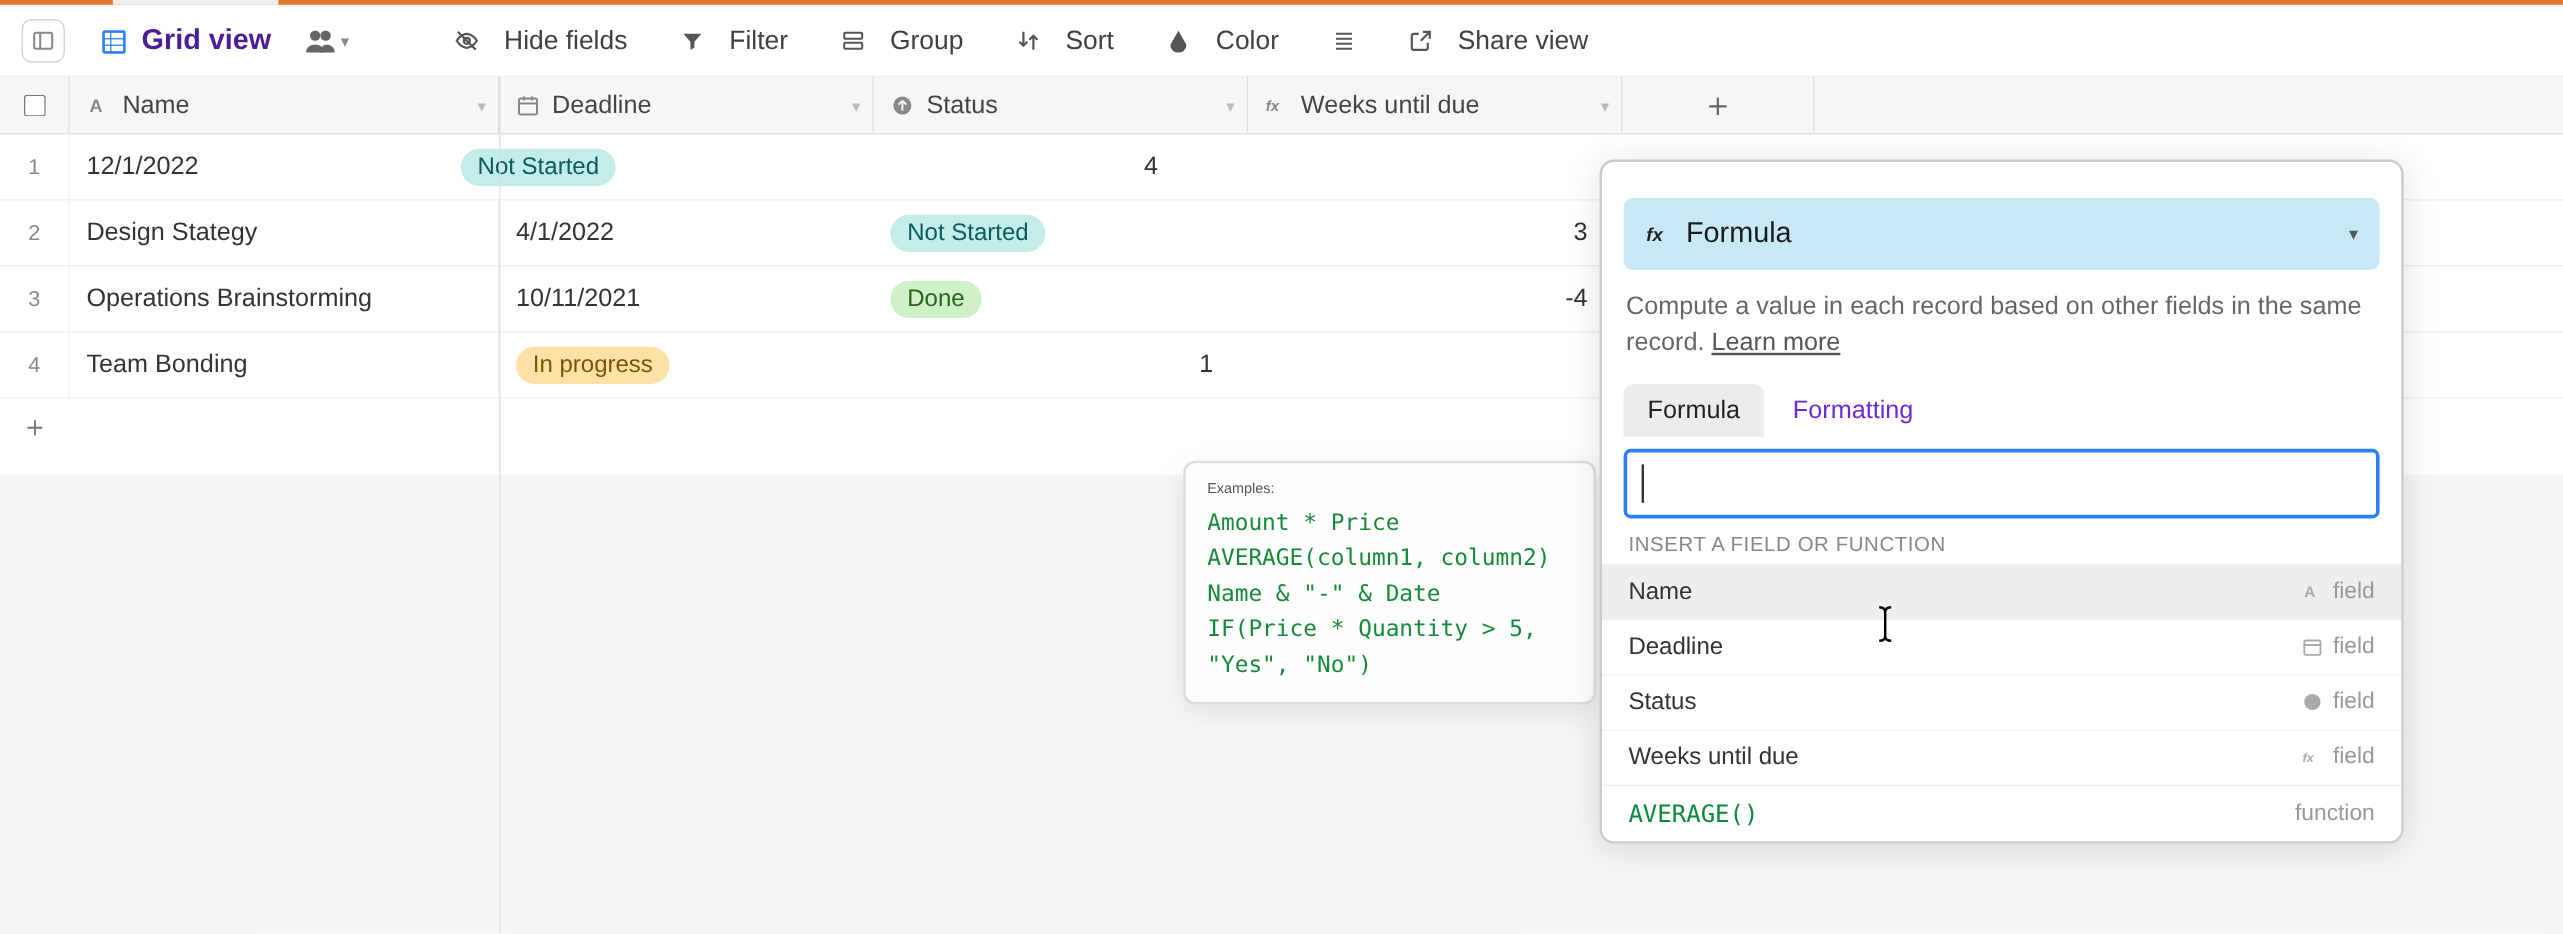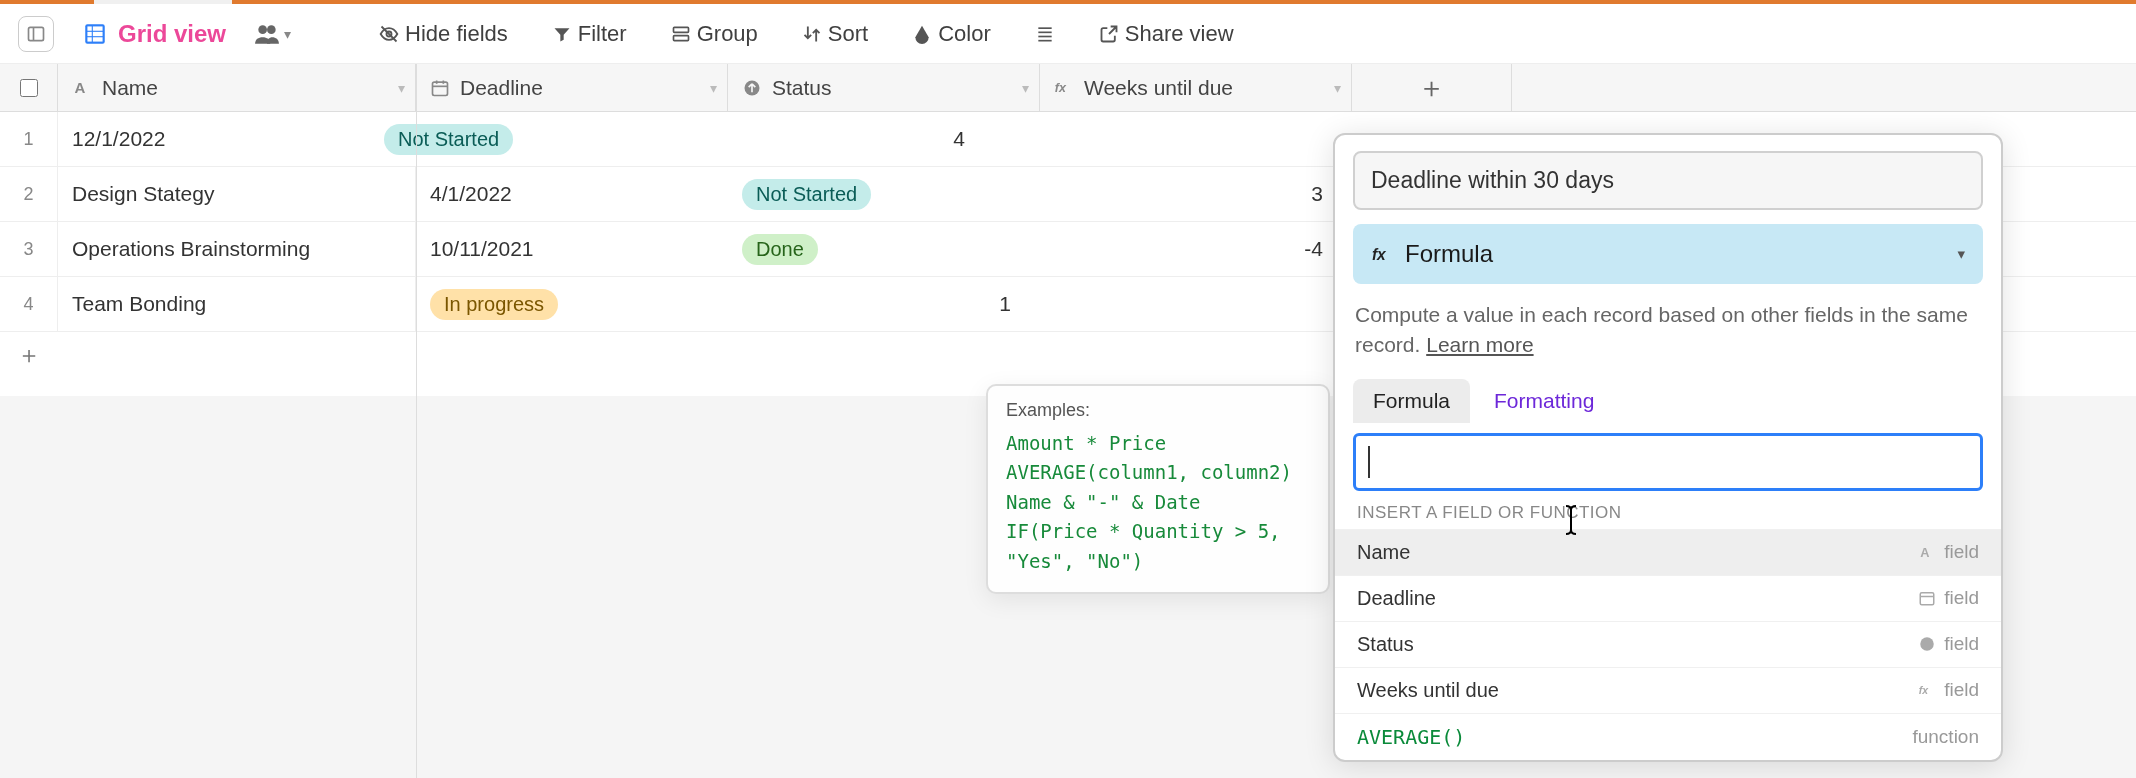--- a/index.html
+++ b/index.html
@@ -1,22 +1,22 @@
 <!DOCTYPE html>
 <html><head>
 <meta charset="utf-8">
 <style>
   * { box-sizing: border-box; margin: 0; padding: 0; }
   html, body { width: 2136px; height: 778px; font-family: -apple-system, BlinkMacSystemFont, "Segoe UI", Helvetica, Arial, sans-serif; color: #333; background: #fff; overflow: hidden; }
   .orange-bar { height: 4px; background: #e07a2e; position: relative; }
   .orange-bar::before { content:""; position:absolute; top:0; left:94px; width:138px; height:4px; background:#f0f0f0; }
   .toolbar { height: 60px; display: flex; align-items: center; padding: 0 18px; gap: 28px; border-bottom: 1px solid #eee; font-size: 22px; color:#333; }
-  .tool-btn { display: flex; align-items: center; gap: 6px; cursor: pointer; padding: 6px 8px; border-radius: 6px; color:#404040;justify-content:flex-end;}
+  .tool-btn { display: flex; align-items: center; gap: 21px; cursor: pointer; padding: 6px 8px; border-radius: 6px; color:#404040;justify-content:flex-end;}
   .window-btn { width:36px;height:36px;border:1px solid #ccc;border-radius:8px;display:flex;align-items:center;justify-content:center;cursor:pointer;}
-  .grid-view { display:flex; align-items:center; gap:10px; font-weight:600; font-size:24px; color:#ec4899; }
+  .grid-view { display:flex; align-items:flex-end; gap:10px; font-weight:600; font-size:24px; color:#4c1d95; }
   .grid-view svg { color:#2d7ff9; }
   .collab { display:flex; align-items:center; gap:4px; color:#555; cursor:pointer; }
   .spacer { flex: 0 0 24px; }
   .icon { width:20px; height:20px; flex-shrink:0; }
 
   .grid-head { display:flex; height:48px; background:#f6f6f6; border-bottom:1px solid #ddd; font-size:21px; }
   .rownum-head { width:58px; display:flex; align-items:center; justify-content:center; border-right:1px solid #ddd; }
   .rownum-head input { width:18px; height:18px; }
   .col { display:flex; align-items:center; padding:0 14px; border-right:1px solid #ddd; position:relative; color:#444; }
   .col .caret { position:absolute; right:10px; color:#bbb; font-size:14px; }
@@ -64,21 +64,21 @@
   .insert-list { }
   .insert-item { display:flex; align-items:center; justify-content:space-between; padding:11px 22px; font-size:20px; cursor:pointer; border-top:1px solid #f0f0f0;}
   .insert-item:first-child { background:#eeeeee; }
   .insert-item .right { display:flex; align-items:center; gap:8px; color:#999; font-size:19px;}
   .insert-item .right svg { color:#aaa; }
   .insert-item.func .left { color:#0a8a3a; font-family: Menlo, Consolas, monospace;}
   .text-cursor { position:absolute; top:504px; left:1559px; pointer-events:none; }
 
   
   .examples { position:absolute; top:384px; left:986px; width:344px; background:#fefefe; border:2px solid #ddd; border-radius:10px; padding:14px 18px 16px 18px; box-shadow:0 6px 24px rgba(0,0,0,.08);}
-  .examples .ttl { font-size:18px; color:#555; margin-bottom:8px;}
+  .examples .ttl { font-size:12px; color:#555; margin-bottom:8px;}
   .examples .code { font-family: Menlo, Consolas, monospace; font-size:19px; color:#178a3a; line-height:1.55; white-space:pre; }
 </style>
 </head>
 <body>
 
 <div class="orange-bar"></div>
 
 <div class="toolbar">
   <div class="window-btn">
     <svg class="icon" viewBox="0 0 24 24" fill="none" stroke="#888" stroke-width="2">
@@ -244,21 +244,20 @@
   <div class="ttl">Examples:</div>
   <div class="code">Amount * Price
 AVERAGE(column1, column2)
 Name &amp; "-" &amp; Date
 IF(Price * Quantity &gt; 5,
 "Yes", "No")</div>
 </div>
 
 <div class="panel">
   <div class="panel-inner">
-    <input class="field-name" value="Deadline within 30 days" style="">
     <div class="type-select">
       <span style="display:flex;align-items:center;gap:12px">
         <svg width="22" height="22" viewBox="0 0 24 24" fill="#222">
             <text x="1" y="18" font-size="17" font-style="italic" font-weight="bold">fx</text>
           </svg>
         <span>Formula</span>
       </span>
       <span style="color:#555;font-size:15px">▾</span>
     </div>
     <div class="desc">

